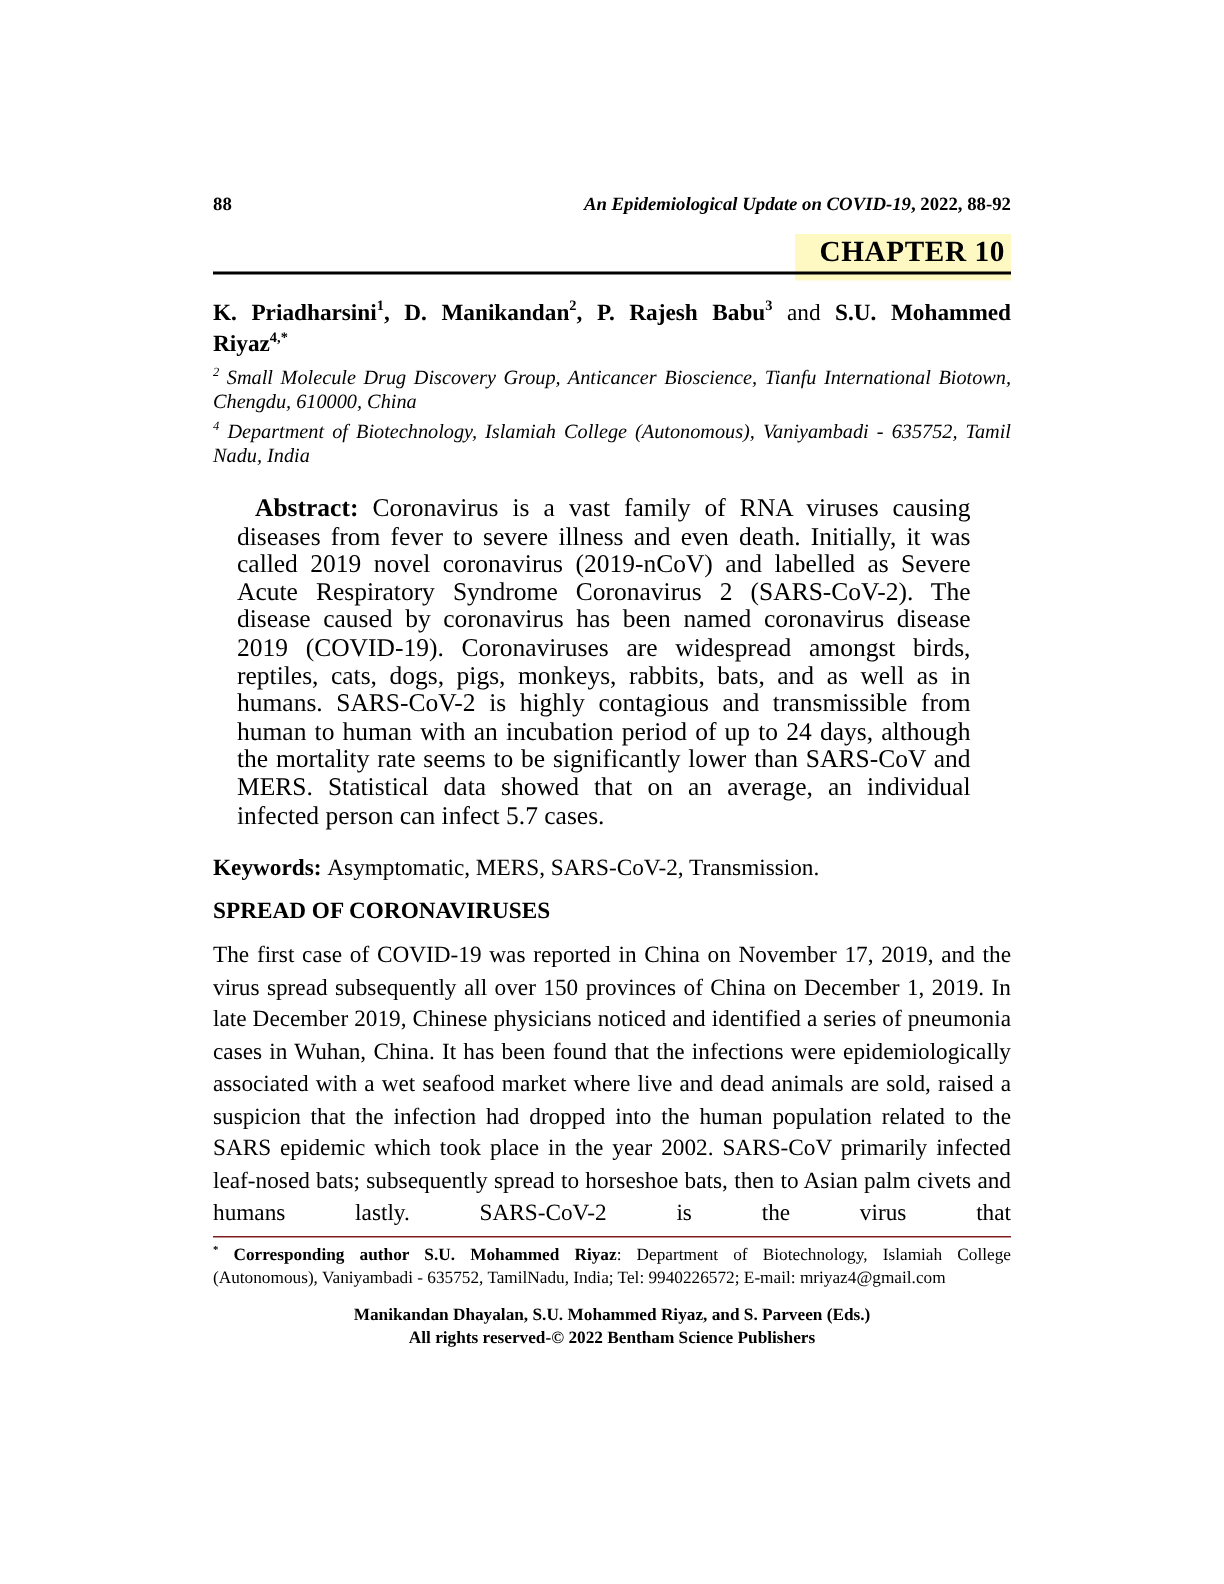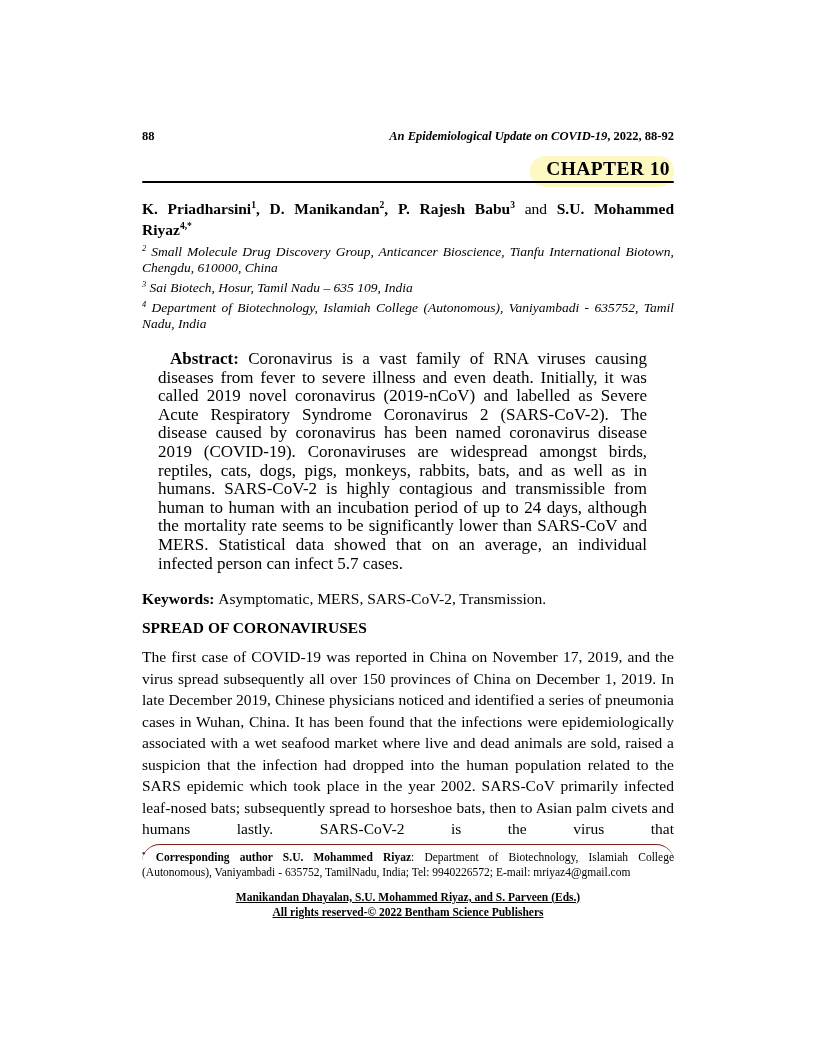--- a/index.html
+++ b/index.html
@@ -1,15 +1,15 @@
 <!DOCTYPE html>
 <html><head>
 <meta charset="utf-8">
 <style>
-  * { box-sizing: border-box; border-radius: 20px; }
+  * { box-sizing: border-box; }
   html, body { margin: 0; padding: 0; }
   body {
     width: 816px; height: 1056px;
     background: #ffffff;
     color: #000000;
     font-family: "Liberation Serif", serif;
     overflow: hidden;
   }
   .page { position: relative; width: 816px; height: 1056px; background: #fff; }
   .content { position: absolute; left: 142px; top: 0; width: 532px; }
@@ -38,21 +38,21 @@
   .keywords { margin-top: 16px; font-size: 15.5px; line-height: 20px; }
 
   .section-heading { margin-top: 9px; font-size: 15.5px; font-weight: bold; line-height: 20px; }
 
   .body-par { margin-top: 8px; font-size: 15.5px; line-height: 21.5px;
     text-align: justify; text-align-last: justify; }
 
   .footnote { margin-top: 4px; border-top: 1px solid #7f1d1d; padding-top: 5px;
     font-size: 11.5px; line-height: 15px; text-align: justify; }
 
-  .footer { margin-top: 10px; font-size: 11.5px; font-weight: bold; text-align: center; line-height: 15px; text-decoration: underline; }
+  .footer { margin-top: 10px; font-size: 11.5px; font-weight: bold; text-align: center; line-height: 15px; }
 </style>
 </head>
 <body>
 
 <div class="page">
   <div class="content">
 
     <div class="header-row">
       <span class="page-num">88</span>
       <div class="running-head"><span style="font-weight: bold; font-style: italic;">An Epidemiological Update on COVID-19</span><span style="font-weight: bold;">, 2022, 88-92</span></div>
@@ -61,21 +61,20 @@
     <div class="chapter-row">
       <span class="chapter-badge">CHAPTER 10</span>
       <div class="chapter-rule"></div>
     </div>
 
 
     <div class="authors"><span style="font-weight: bold;">K. Priadharsini</span><sup style="font-weight: bold;">1</sup><span style="font-weight: bold;">, </span><span style="font-weight: bold;">D. Manikandan</span><sup style="font-weight: bold;">2</sup><span style="font-weight: bold;">, </span><span style="font-weight: bold;">P. Rajesh Babu</span><sup style="font-weight: bold;">3</sup><span> and </span><span style="font-weight: bold;">S.U. Mohammed Riyaz</span><sup style="font-weight: bold;">4,*</sup></div>
 
     <div class="affiliations">
       <div class="affiliation"><sup style="font-style: italic;">2</sup><span style="font-style: italic;"> Small Molecule Drug Discovery Group, Anticancer Bioscience, Tianfu International Biotown, Chengdu, 610000, China</span></div>
-      <div class="affiliation"><sup style="font-style: italic;">3</sup><span style="font-style: italic;"> Sai Biotech, Hosur, Tamil Nadu – 635 109, India</span></div>
       <div class="affiliation"><sup style="font-style: italic;">4</sup><span style="font-style: italic;"> Department of Biotechnology, Islamiah College (Autonomous), Vaniyambadi - 635752, Tamil Nadu, India</span></div>
     </div>
 
     <div class="abstract"><span style="font-weight: bold;">Abstract: </span><span>Coronavirus is a vast family of RNA viruses causing diseases from fever to severe illness and even death. Initially, it was called 2019 novel coronavirus (2019-nCoV) and labelled as Severe Acute Respiratory Syndrome Coronavirus 2 (SARS-CoV-2). The disease caused by coronavirus has been named coronavirus disease 2019 (COVID-19). Coronaviruses are widespread amongst birds, reptiles, cats, dogs, pigs, monkeys, rabbits, bats, and as well as in humans. SARS-CoV-2 is highly contagious and transmissible from human to human with an incubation period of up to 24 days, although the mortality rate seems to be significantly lower than SARS-CoV and MERS. Statistical data showed that on an average, an individual infected person can infect 5.7 cases.</span></div>
 
     <div class="keywords"><span style="font-weight: bold;">Keywords: </span><span>Asymptomatic, MERS, SARS-CoV-2, Transmission.</span></div>
 
     <div class="section-heading">SPREAD OF CORONAVIRUSES</div>
 
     <div class="body-par">The first case of COVID-19 was reported in China on November 17, 2019, and the virus spread subsequently all over 150 provinces of China on December 1, 2019. In late December 2019, Chinese physicians noticed and identified a series of pneumonia cases in Wuhan, China. It has been found that the infections were epidemiologically associated with a wet seafood market where live and dead animals are sold, raised a suspicion that the infection had dropped into the human population related to the SARS epidemic which took place in the year 2002. SARS-CoV primarily infected leaf-nosed bats; subsequently spread to horseshoe bats, then to Asian palm civets and humans lastly. SARS-CoV-2 is the virus that</div>

